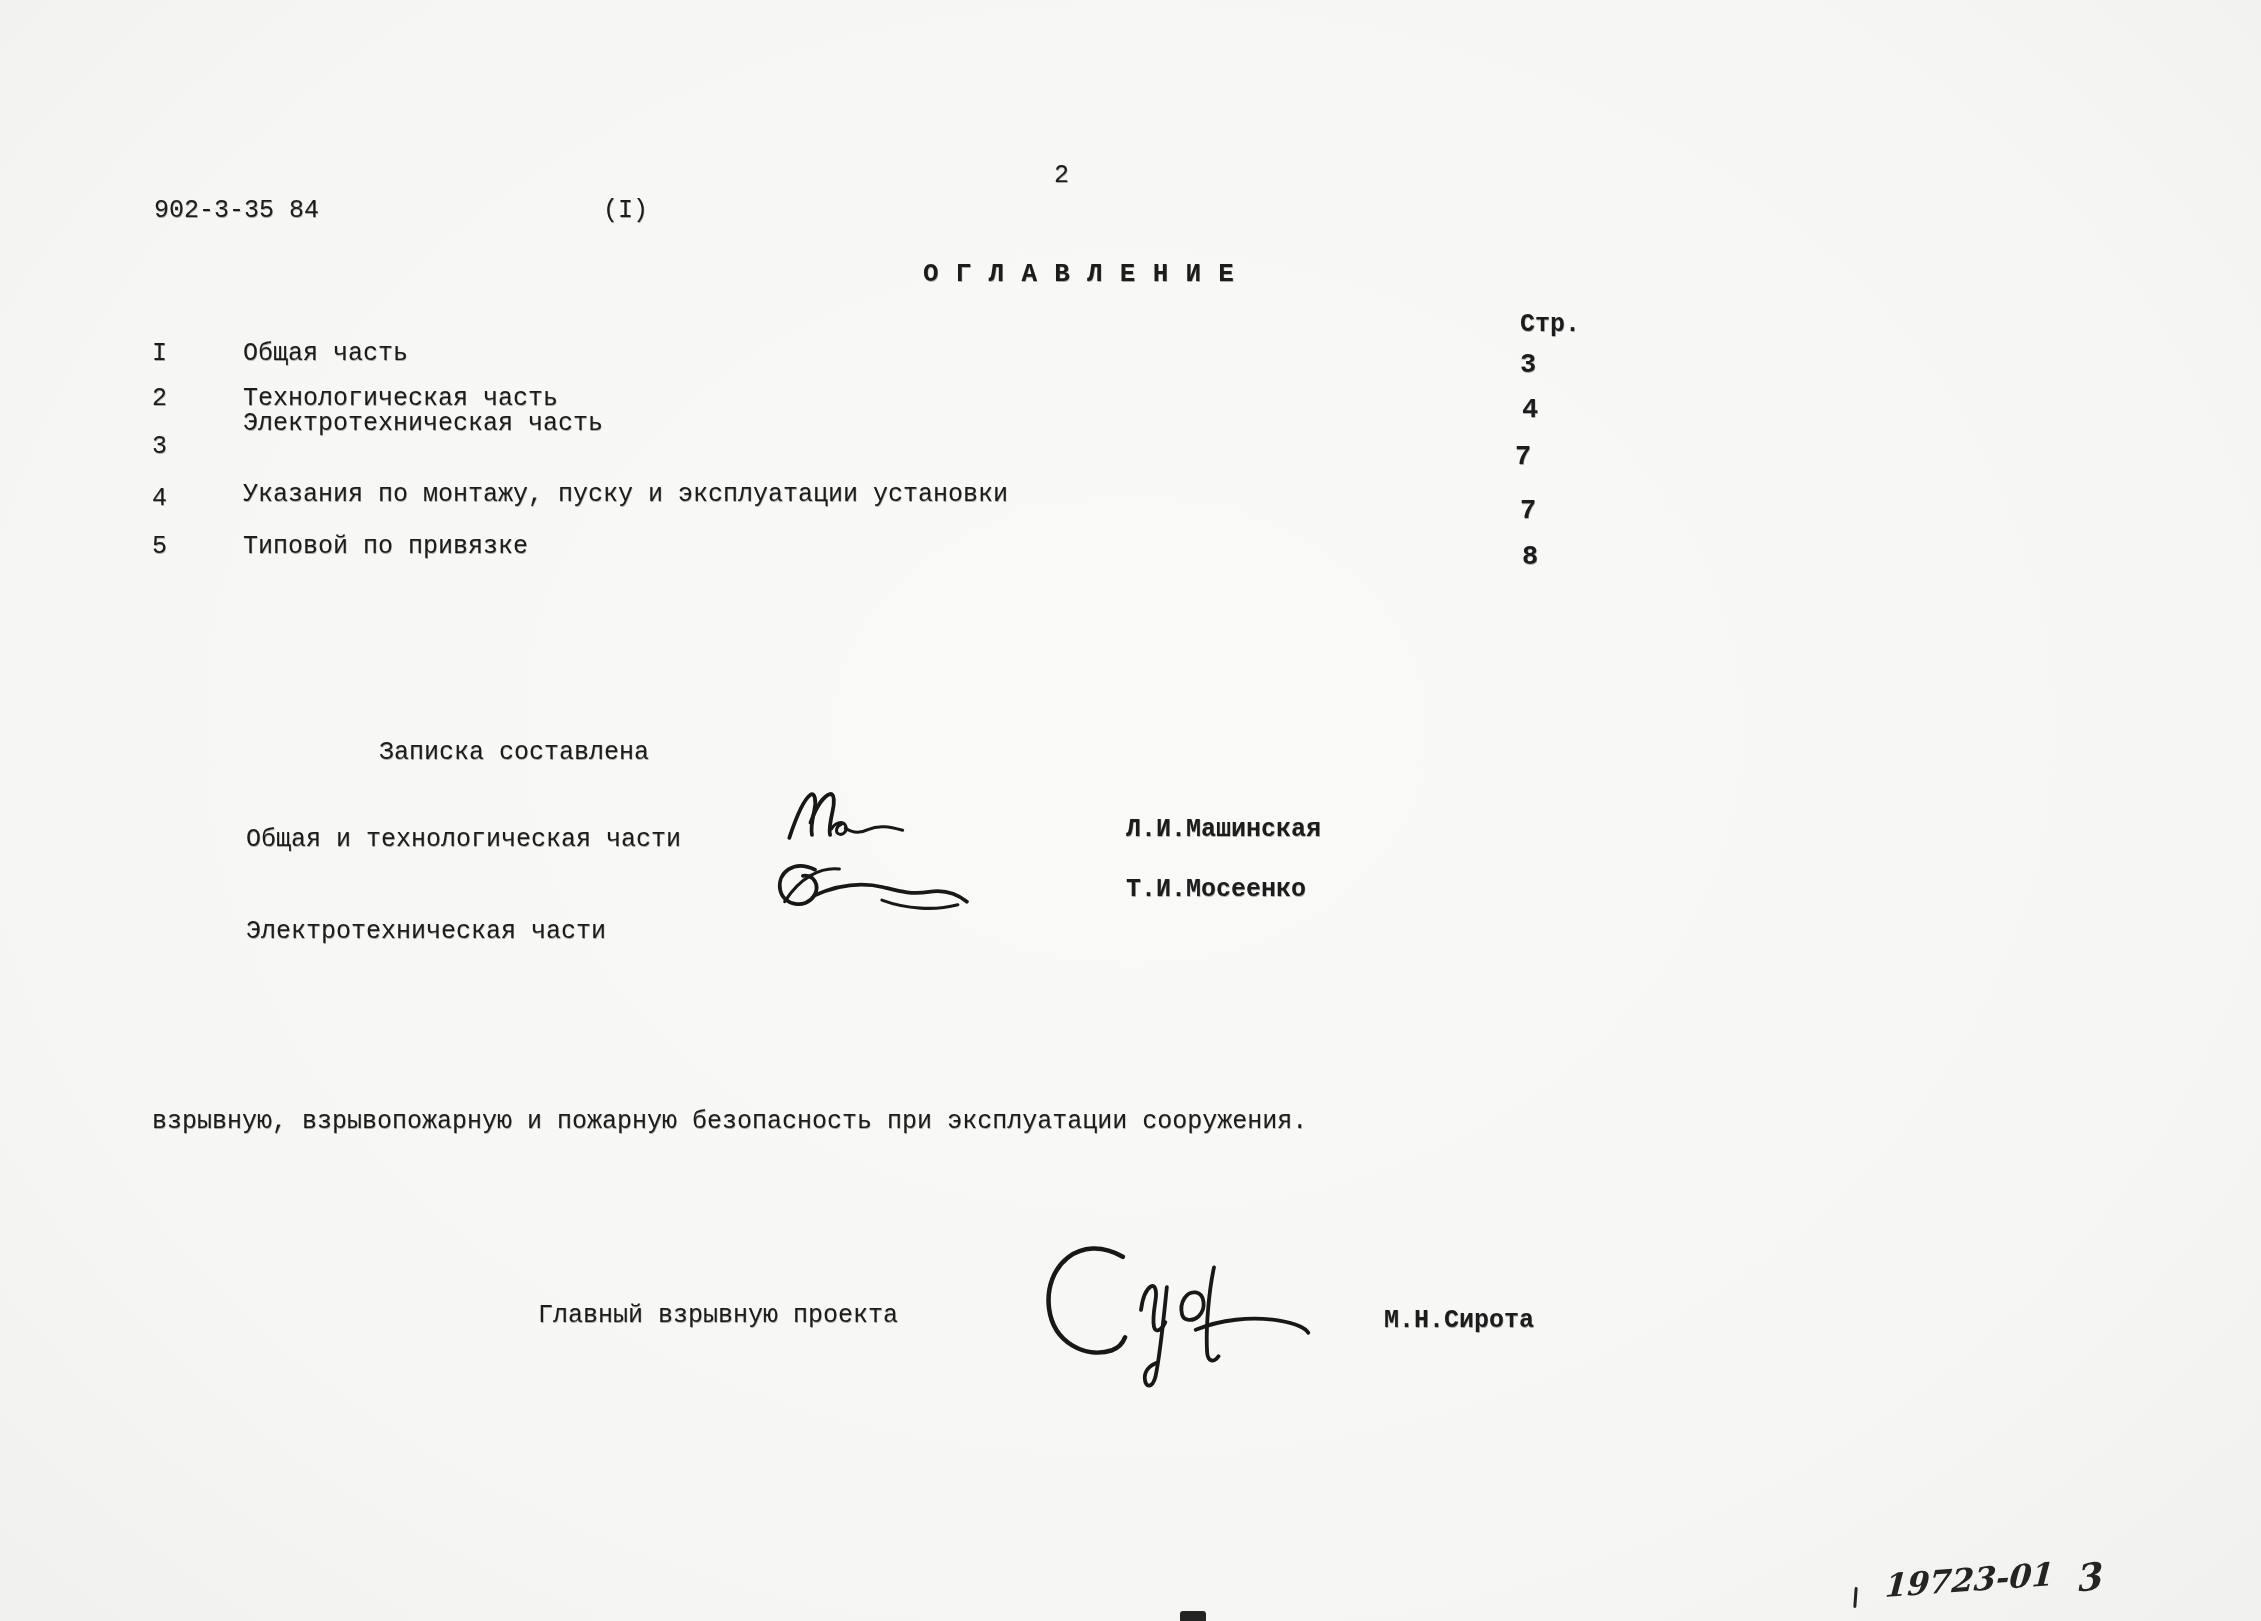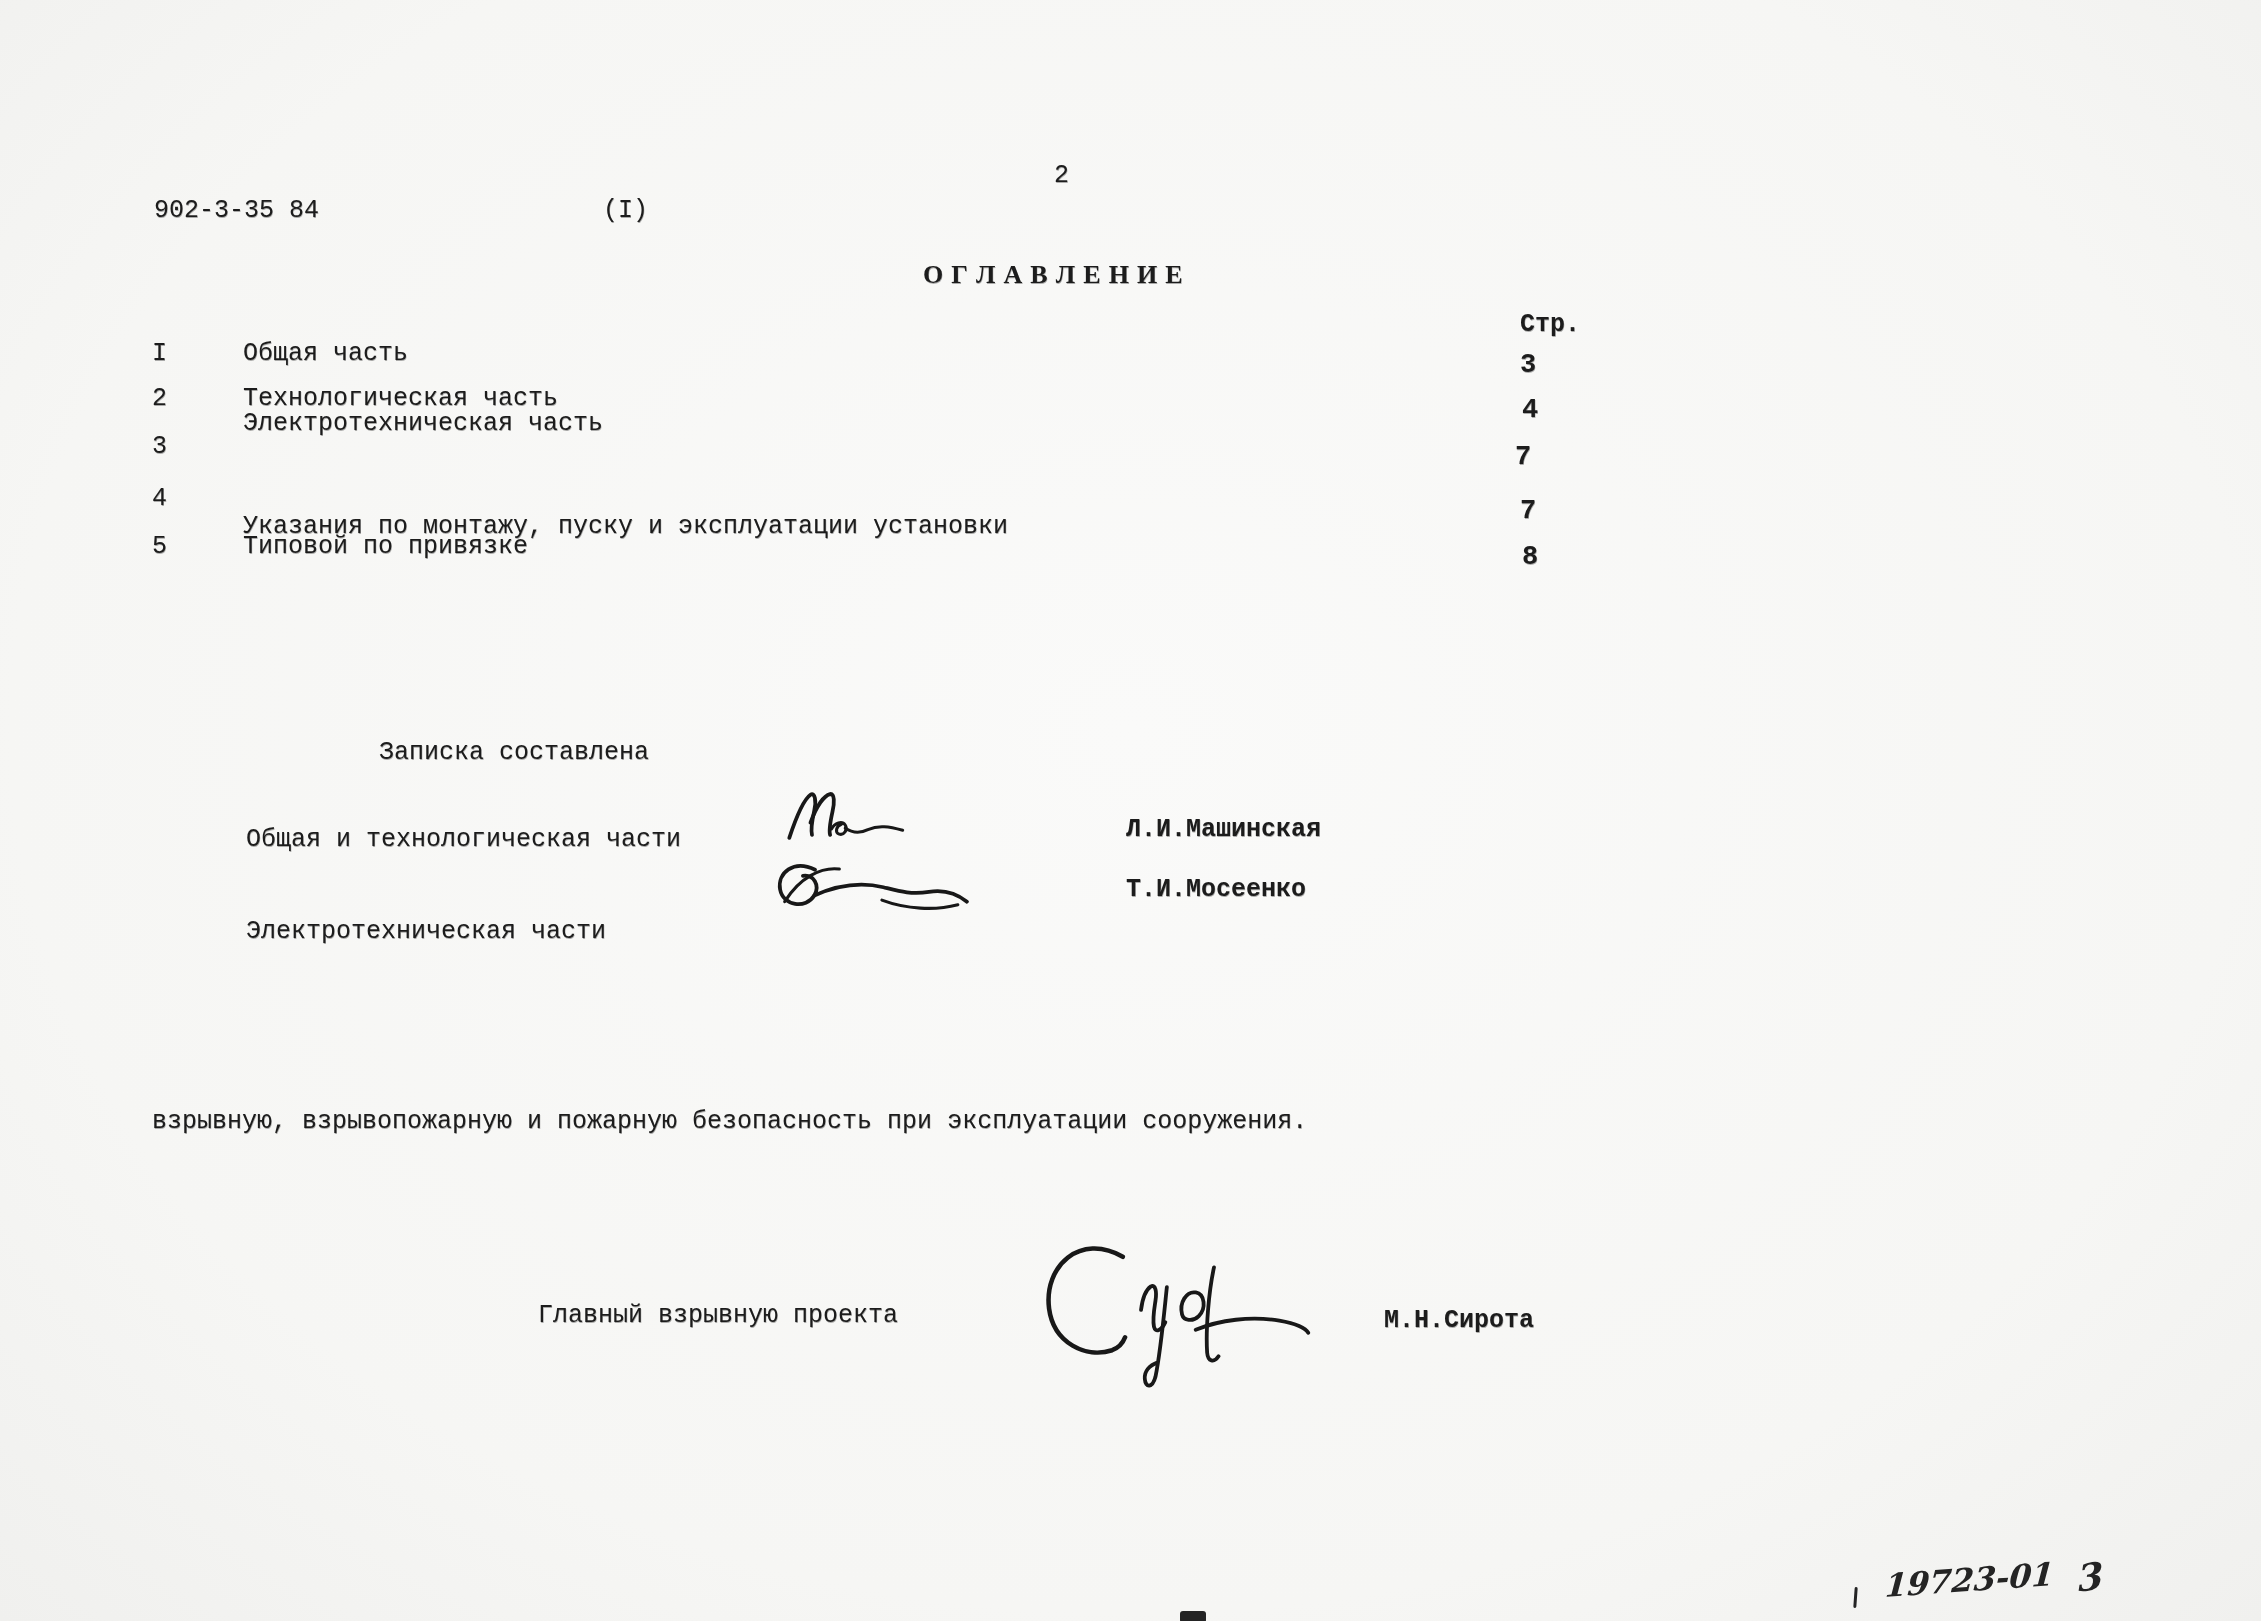--- a/index.html
+++ b/index.html
@@ -20,41 +20,41 @@
 </style>
 </head>
 <body>
 
 <div class="page">
 
   <div class="t" style="left:1054px;top:161px;">2</div>
   <div class="t" style="left:154px;top:196px;">902-3-35 84</div>
   <div class="t" style="left:603px;top:196px;">(I)</div>
 
-  <div class="t title" style="left:923px;top:259px;font-family:Liberation Serif, serif;">О Г Л А В Л Е Н И Е</div>
+  <div class="t title" style="left:923px;top:259px;">О Г Л А В Л Е Н И Е</div>
   <div class="t b" style="left:1520px;top:310px;">Стр.</div>
 
   <div>
     <div class="t" style="left:152px;top:339px;">I</div>
     <div class="t" style="left:243px;top:339px;">Общая часть</div>
     <div class="t pagenum" style="left:1520px;top:349px;">3</div>
   </div>
   <div>
     <div class="t" style="left:152px;top:384px;">2</div>
     <div class="t" style="left:243px;top:384px;">Технологическая часть</div>
     <div class="t pagenum" style="left:1522px;top:394px;">4</div>
   </div>
   <div>
     <div class="t" style="left:152px;top:432px;">3</div>
     <div class="t" style="left:243px;top:409px;">Электротехническая часть</div>
     <div class="t pagenum" style="left:1515px;top:441px;">7</div>
   </div>
   <div>
     <div class="t" style="left:152px;top:484px;">4</div>
-    <div class="t" style="left:243px;top:512px;text-align:right;">Указания по монтажу, пуску и эксплуатации установки</div>
+    <div class="t" style="left:243px;top:480px;text-align:right;">Указания по монтажу, пуску и эксплуатации установки</div>
     <div class="t pagenum" style="left:1520px;top:495px;">7</div>
   </div>
   <div>
     <div class="t" style="left:152px;top:532px;">5</div>
     <div class="t" style="left:243px;top:532px;">Типовой по привязке</div>
     <div class="t pagenum" style="left:1522px;top:541px;">8</div>
   </div>
 
   <div class="t" style="left:379px;top:738px;">Записка составлена</div>
 

